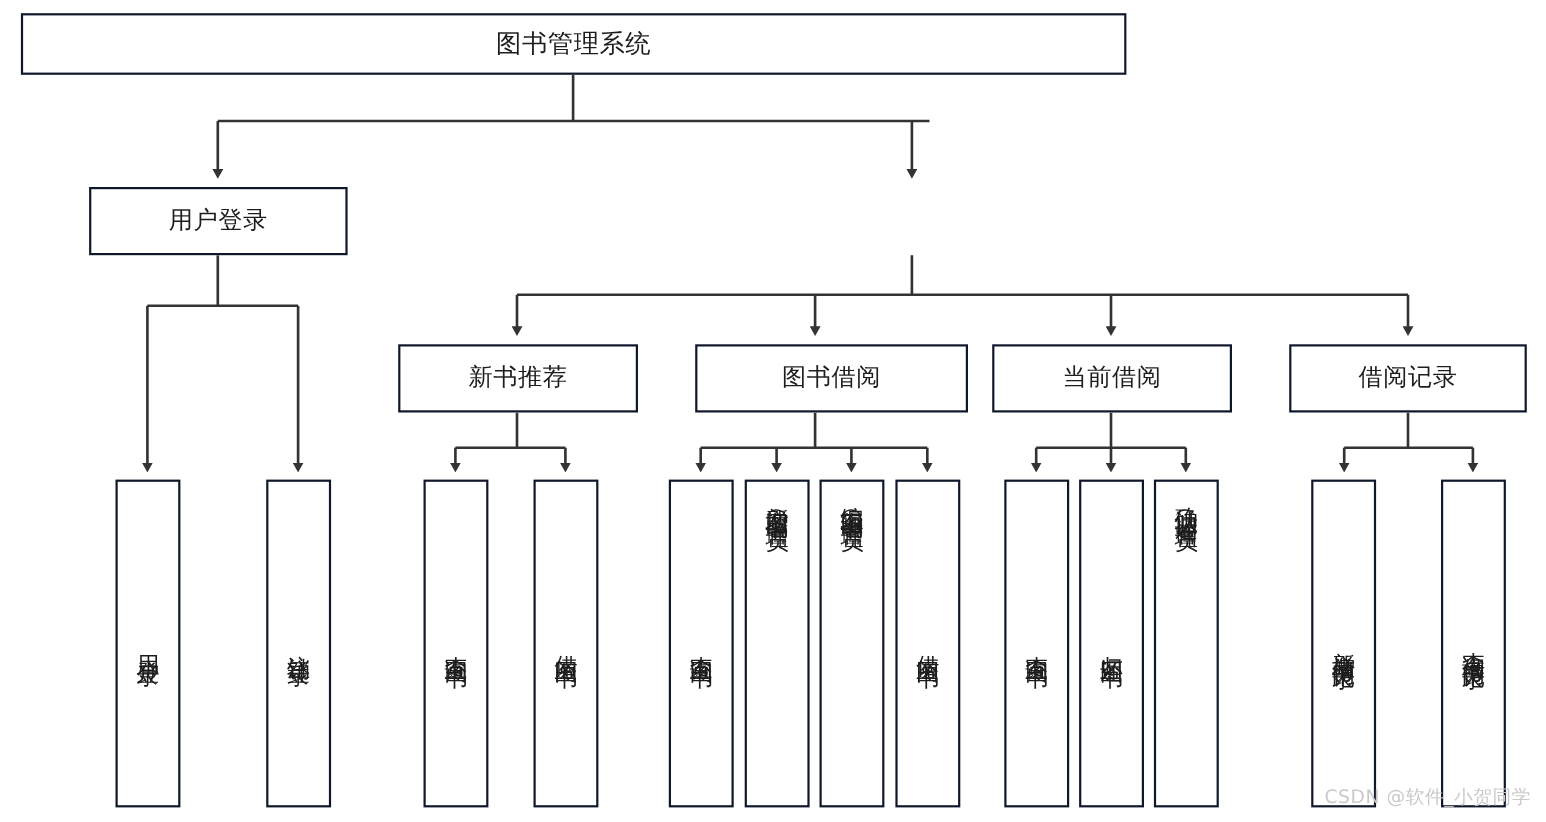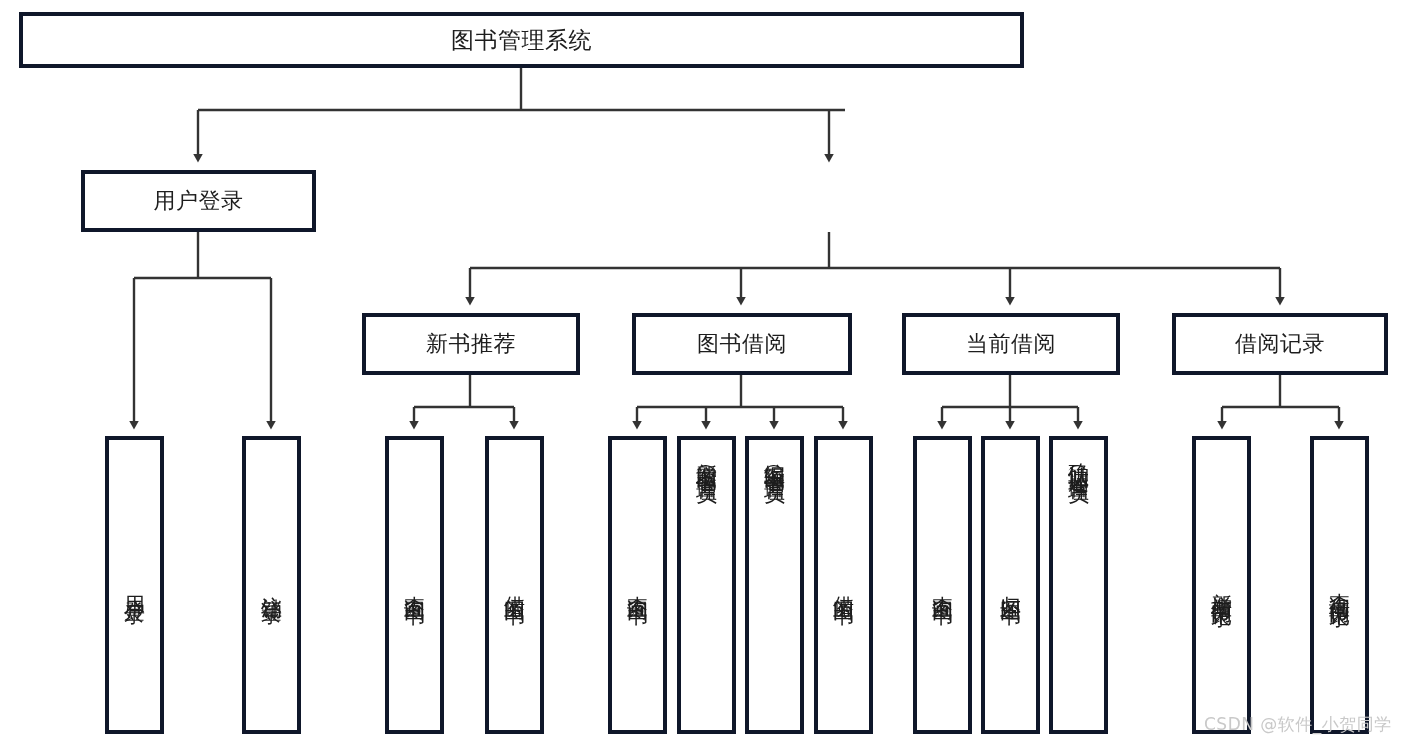--- a/index.html
+++ b/index.html
@@ -23,21 +23,21 @@
     left: 0;
     top: 0;
     width: 1405px;
     height: 747px;
     pointer-events: none;
   }
   .node {
     position: absolute;
     box-sizing: border-box;
     background: #ffffff;
-    border: 4px solid #0f172a;
+    border: 2px solid #0f172a;
     display: flex;
     align-items: center;
     justify-content: center;
     color: #1d1d1d;
   }
   .node .label {
     display: block;
     text-align: center;
     line-height: 1.16;
     white-space: nowrap;
@@ -145,21 +145,21 @@
 
   <div class="node horiz" style="left:81px; top:170px; width:235px; height:62px;">
     <span class="label">用户登录</span>
   </div>
 
 
   <div class="node horiz" style="left:362px; top:313px; width:218px; height:62px;">
     <span class="label">新书推荐</span>
   </div>
 
-  <div class="node horiz" style="left:632px; top:313px; width:220px; height:62px;">
+  <div class="node horiz" style="left:632px; top:313px; width:248px; height:62px;">
     <span class="label">图书借阅</span>
   </div>
 
   <div class="node horiz" style="left:902px; top:313px; width:218px; height:62px;">
     <span class="label">当前借阅</span>
   </div>
 
   <div class="node horiz" style="left:1172px; top:313px; width:216px; height:62px;">
     <span class="label">借阅记录</span>
   </div>

